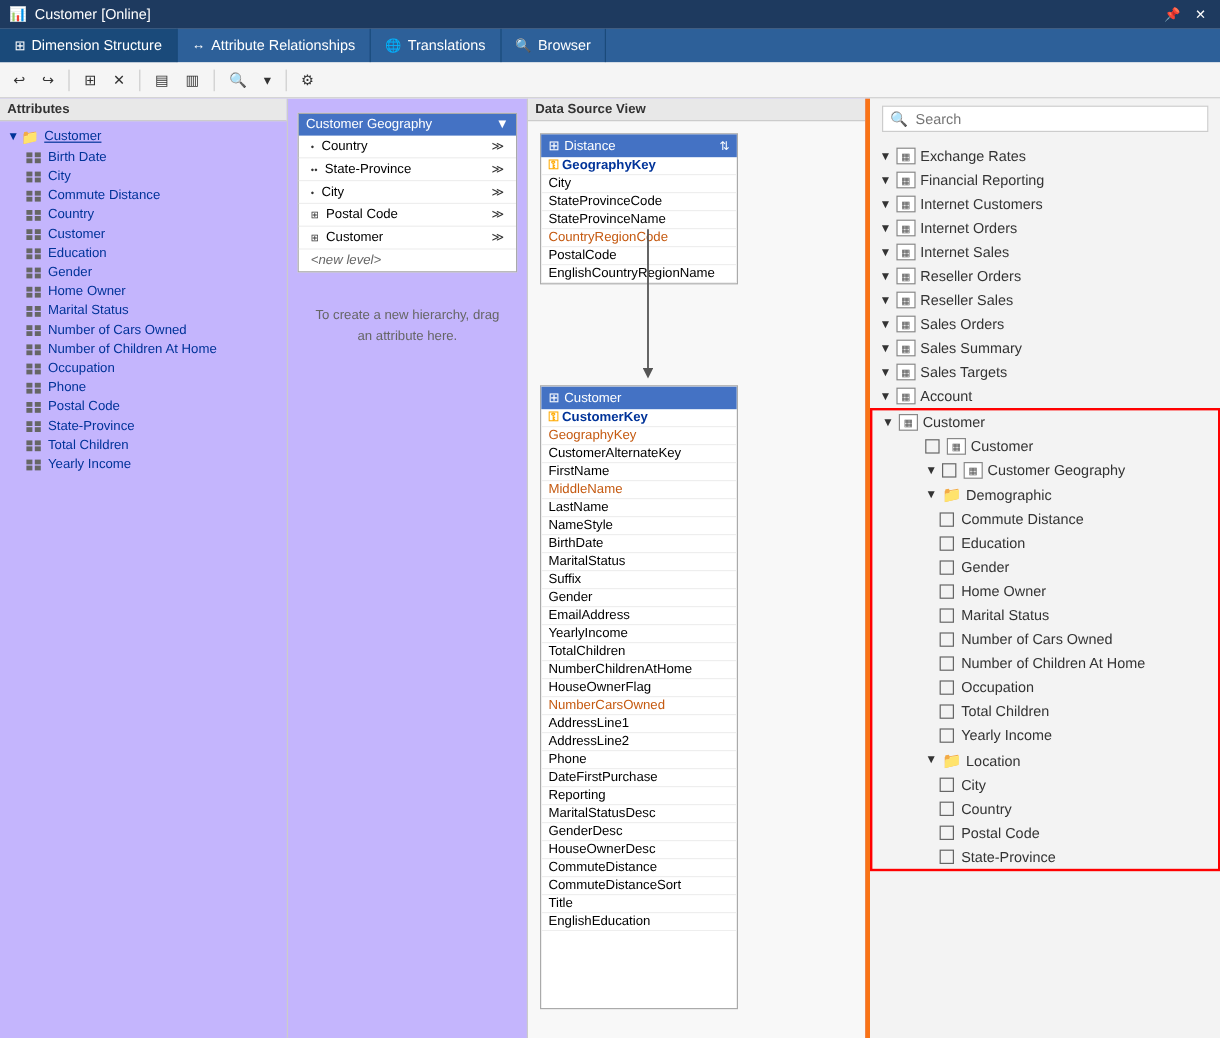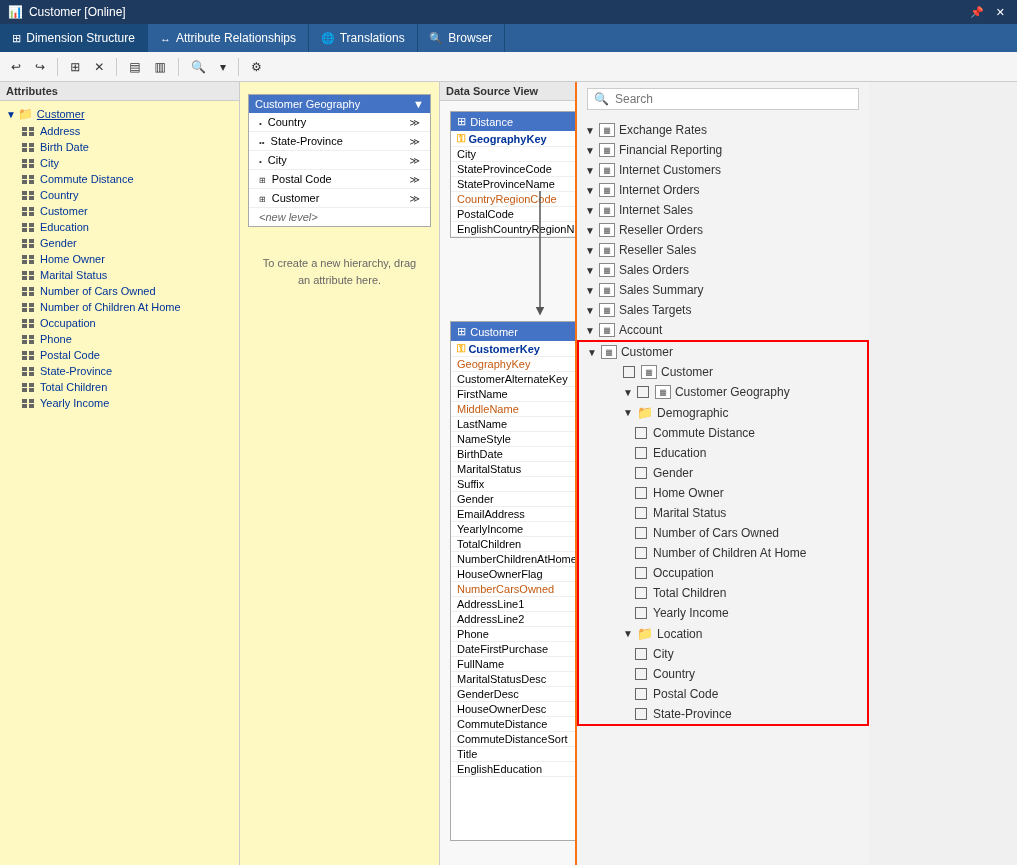--- a/index.html
+++ b/index.html
@@ -19,21 +19,21 @@
 
     
     .toolbar { background: #f5f5f5; border-bottom: 1px solid #ccc; padding: 3px 6px; display: flex; align-items: center; gap: 4px; height: 30px; }
     .toolbar-btn { background: transparent; border: 1px solid transparent; padding: 2px 4px; cursor: pointer; font-size: 12px; color: #333; }
     .toolbar-sep { width: 1px; height: 18px; background: #ccc; margin: 0 3px; }
 
     
     .main-layout { display: flex; flex: 1; overflow: hidden; }
 
     
-    .left-panel { width: 577px; display: flex; flex-direction: column; border-right: 2px solid #f97316; background: #fef9c3; }
+    .left-panel { width: 725px; display: flex; flex-direction: column; border-right: 4px solid #f97316; background: #c4b5fd; }
 
     
     .three-pane { display: flex; flex: 1; overflow: hidden; }
 
     
     .attr-pane { width: 240px; border-right: 1px solid #ccc; display: flex; flex-direction: column; overflow: hidden; }
     .pane-header { background: #e8e8e8; padding: 3px 6px; font-size: 11px; font-weight: bold; border-bottom: 1px solid #ccc; color: #333; }
     .pane-content { flex: 1; overflow-y: auto; padding: 4px 0; }
 
     .attr-root { display: flex; align-items: center; padding: 2px 6px; cursor: pointer; color: #003399; }
@@ -140,29 +140,20 @@
       <div class="attr-pane">
         <div class="pane-header">Attributes</div>
         <div class="pane-content">
 
           <div class="attr-root">
             <span class="chevron">▼</span>
             <span style="font-size:12px;margin-right:4px;">📁</span>
             <span style="color:#003399;font-size:11px;text-decoration:underline;">Customer</span>
           </div>
 
-          <div class="attr-item">
-            <span style="display:inline-grid;grid-template-columns:1fr 1fr;gap:1px;width:12px;margin-right:6px;">
-              <span style="background:#666;width:5px;height:4px;"></span>
-              <span style="background:#666;width:5px;height:4px;"></span>
-              <span style="background:#666;width:5px;height:4px;"></span>
-              <span style="background:#666;width:5px;height:4px;"></span>
-            </span>
-            <span class="attr-label">Address</span>
-          </div>
           <div class="attr-item">
             <span style="display:inline-grid;grid-template-columns:1fr 1fr;gap:1px;width:12px;margin-right:6px;">
               <span style="background:#666;width:5px;height:4px;"></span>
                 <span style="background:#666;width:5px;height:4px;"></span>
               <span style="background:#666;width:5px;height:4px;"></span>
                 <span style="background:#666;width:5px;height:4px;"></span>
             </span>
             <span class="attr-label">Birth Date</span>
           </div>
           <div class="attr-item">
@@ -405,21 +396,21 @@
               <div class="ds-table-row">EmailAddress</div>
               <div class="ds-table-row">YearlyIncome</div>
               <div class="ds-table-row">TotalChildren</div>
               <div class="ds-table-row">NumberChildrenAtHome</div>
               <div class="ds-table-row">HouseOwnerFlag</div>
               <div class="ds-table-row orange">NumberCarsOwned</div>
               <div class="ds-table-row">AddressLine1</div>
               <div class="ds-table-row">AddressLine2</div>
               <div class="ds-table-row">Phone</div>
               <div class="ds-table-row">DateFirstPurchase</div>
-              <div class="ds-table-row">FullName</div>
+              <div class="ds-table-row">Reporting</div>
               <div class="ds-table-row">MaritalStatusDesc</div>
               <div class="ds-table-row">GenderDesc</div>
               <div class="ds-table-row">HouseOwnerDesc</div>
               <div class="ds-table-row">CommuteDistance</div>
               <div class="ds-table-row">CommuteDistanceSort</div>
               <div class="ds-table-row">Title</div>
               <div class="ds-table-row">EnglishEducation</div>
             </div>
           </div>
         </div>

